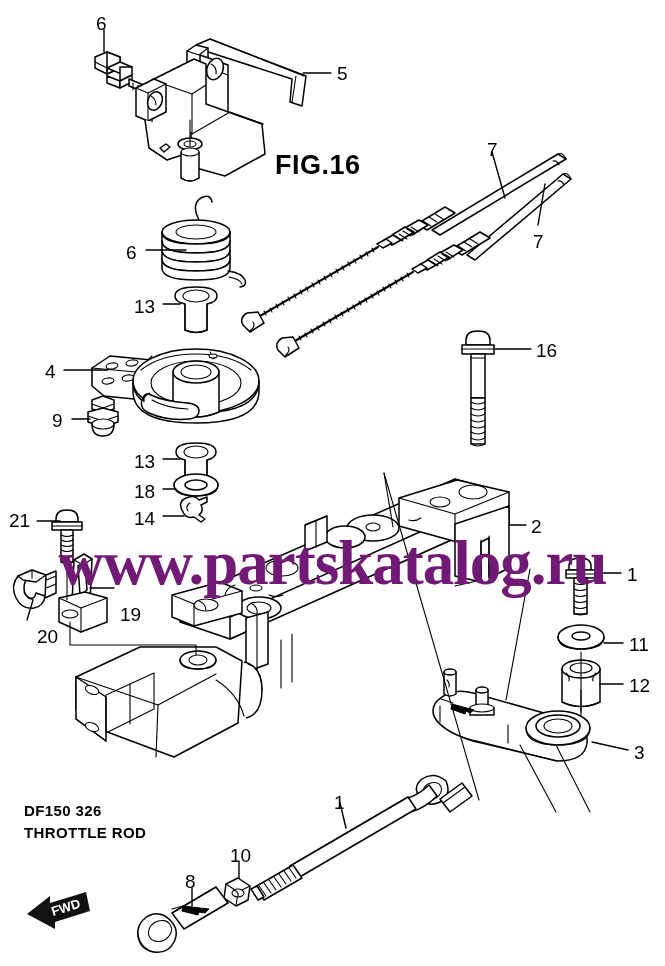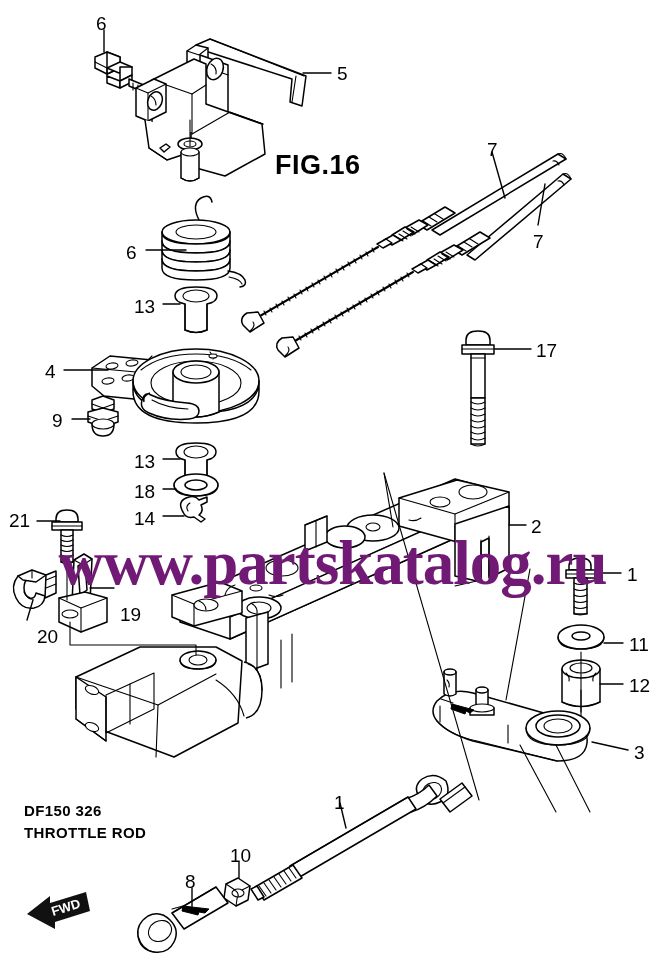--- a/index.html
+++ b/index.html
@@ -492,21 +492,21 @@
     <div class="line">DF150 326</div>
     <div class="line">THROTTLE ROD</div>
   </div>
 
   <div class="num" style="left:96px;top:14px;">6</div>
   <div class="num" style="left:337px;top:64px;">5</div>
   <div class="num" style="left:487px;top:140px;">7</div>
   <div class="num" style="left:533px;top:232px;">7</div>
   <div class="num" style="left:126px;top:243px;">6</div>
   <div class="num" style="left:134px;top:297px;">13</div>
-  <div class="num" style="left:536px;top:341px;">17</div>
+  <div class="num" style="left:536px;top:341px;">16</div>
   <div class="num" style="left:45px;top:362px;">4</div>
   <div class="num" style="left:52px;top:411px;">9</div>
   <div class="num" style="left:134px;top:452px;">13</div>
   <div class="num" style="left:134px;top:482px;">18</div>
   <div class="num" style="left:134px;top:509px;">14</div>
   <div class="num" style="left:531px;top:517px;">2</div>
   <div class="num" style="left:9px;top:511px;">21</div>
   <div class="num" style="left:627px;top:565px;">1</div>
   <div class="num" style="left:120px;top:581px;margin-top:24px;">19</div>
   <div class="num" style="left:629px;top:635px;">11</div>

